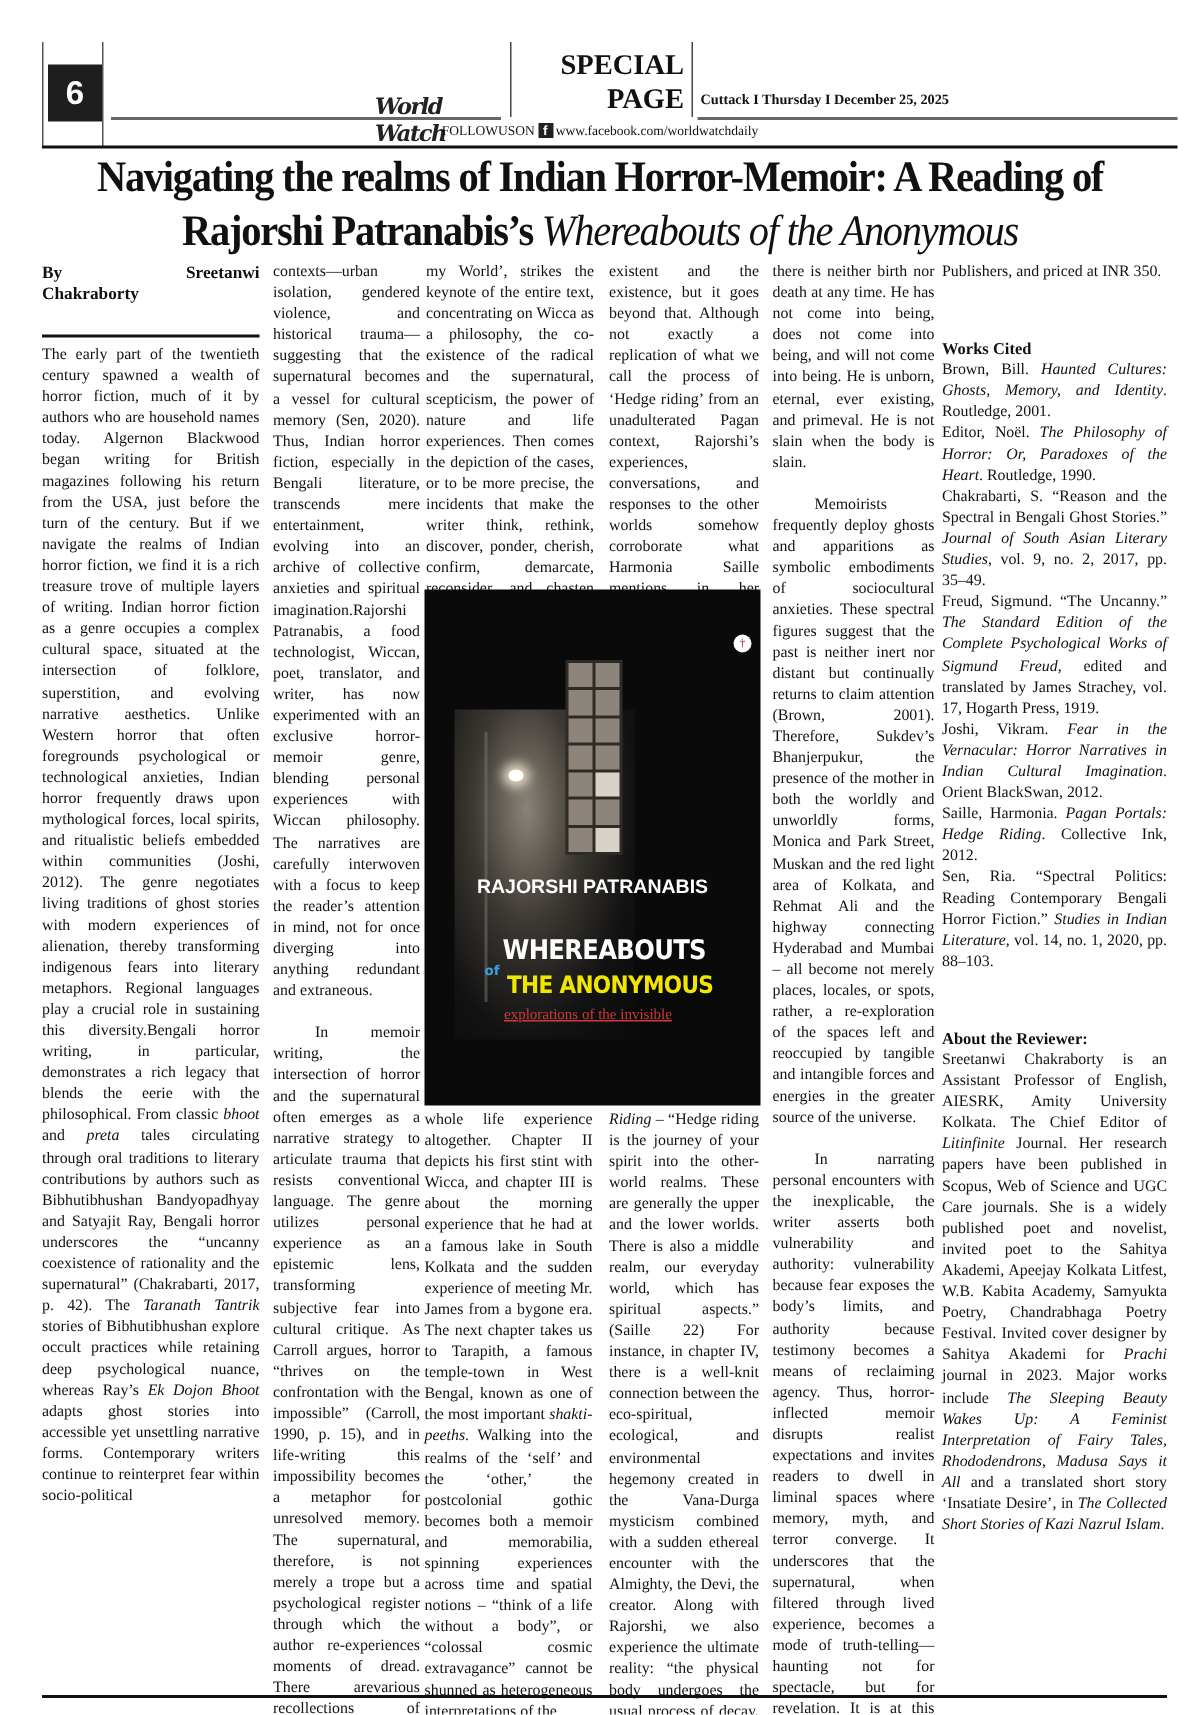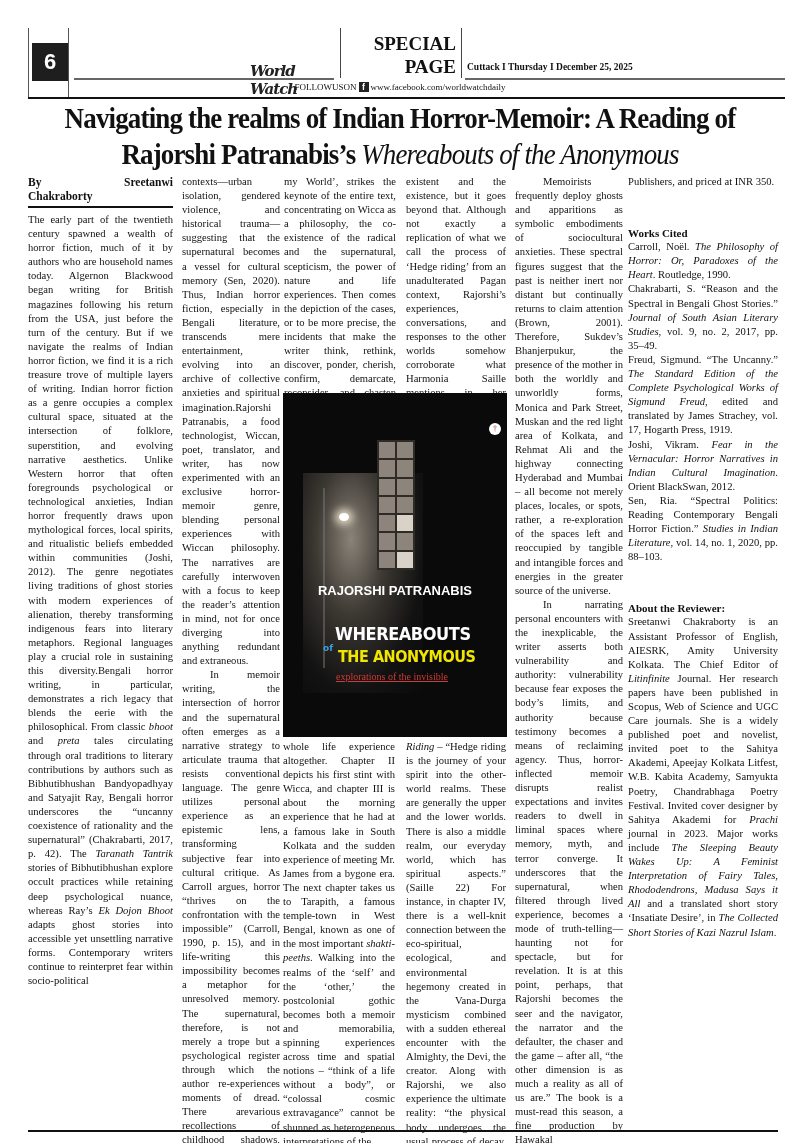--- a/index.html
+++ b/index.html
@@ -19,22 +19,22 @@
   .fb-icon { display: inline-block; width: 10px; height: 10px; background: #222; color: #fff; font-family: "Liberation Sans", sans-serif; font-weight: bold; font-size: 9px; line-height: 11px; text-align: center; }
   .hdr-bottom { position: absolute; left: 28px; top: 97px; width: 757px; height: 2px; background: #111; }
 
   
   .headline { position: absolute; left: 20px; top: 100px; width: 760px; text-align: center; font-family: "Liberation Serif", serif; font-weight: bold; font-size: 29px; line-height: 36px; letter-spacing: -0.9px; transform: scaleX(0.93); transform-origin: center top; }
   .headline i { font-weight: normal; }
 
   
   .col { position: absolute; text-align: justify; font-size: 10.6px; line-height: 14.1px; hyphens: none; }
   .col p { margin: 0; }
-  .col .indent { text-indent: 28px; }
-  .byline { font-weight: bold; font-size: 11.5px; line-height: 14px; text-align: justify; text-align-last: left; padding-bottom: 3px; border-bottom: 2px solid #111; margin-bottom: 5px; }
+  .col .indent { text-indent: 28px; margin-top: 14px; }
+  .byline { font-weight: bold; font-size: 11.5px; line-height: 14px; text-align: justify; text-align-last: left; padding-bottom: 20px; border-bottom: 2px solid #111; margin-bottom: 5px; }
   .byline span.l { display: block; text-align-last: justify; }
   .col .bold { font-weight: bold; font-size: 11px; margin-top: 37px; }
   .col .ref { margin: 0; }
 
   .c1 { left: 28px; top: 175px; width: 145px; }
   .c2 { left: 182px; top: 175px; width: 145px; }
   .c3 { left: 284px; top: 175px; width: 112px; }
   .c3b { left: 406px; top: 175px; width: 100px; }
   .c4 { left: 515px; top: 175px; width: 108px; }
   .c5 { left: 628px; top: 175px; width: 150px; }
@@ -135,29 +135,32 @@
 
 <div class="col c3low">
   <p><span>whole life experience altogether. Chapter II depicts his first stint with Wicca, and chapter III is about the morning experience that he had at a famous lake in South Kolkata and the sudden experience of meeting Mr. James from a bygone era. The next chapter takes us to Tarapith, a famous temple-town in West Bengal, known as one of the most important </span><i>shakti-peeths</i><span>. Walking into the realms of the ‘self’ and the ‘other,’ the postcolonial gothic becomes both a memoir and memorabilia, spinning experiences across time and spatial notions – “think of a life without a body”, or “colossal cosmic extravagance” cannot be shunned as heterogeneous interpretations of the</span></p>
 </div>
 
 <div class="col c4low">
   <p><i>Riding</i><span> – “Hedge riding is the journey of your spirit into the other-world realms. These are generally the upper and the lower worlds. There is also a middle realm, our everyday world, which has spiritual aspects.” (Saille 22) For instance, in chapter IV, there is a well-knit connection between the eco-spiritual, ecological, and environmental hegemony created in the Vana-Durga mysticism combined with a sudden ethereal encounter with the Almighty, the Devi, the creator. Along with Rajorshi, we also experience the ultimate reality: “the physical body undergoes the usual process of decay, a pure energy remains behind”, much similar to what we discover in. For the soul</span></p>
 </div>
 
 <div class="col c4">
+  <p>there is neither birth nor death at any time. He has not come into being, does not come into being, and will not come into being. He is unborn, eternal, ever existing, and primeval. He is not slain when the body is slain.</p>
   <p class="indent">Memoirists frequently deploy ghosts and apparitions as symbolic embodiments of sociocultural anxieties. These spectral figures suggest that the past is neither inert nor distant but continually returns to claim attention (Brown, 2001). Therefore, Sukdev’s Bhanjerpukur, the presence of the mother in both the worldly and unworldly forms, Monica and Park Street, Muskan and the red light area of Kolkata, and Rehmat Ali and the highway connecting Hyderabad and Mumbai – all become not merely places, locales, or spots, rather, a re-exploration of the spaces left and reoccupied by tangible and intangible forces and energies in the greater source of the universe.</p>
   <p class="indent">In narrating personal encounters with the inexplicable, the writer asserts both vulnerability and authority: vulnerability because fear exposes the body’s limits, and authority because testimony becomes a means of reclaiming agency. Thus, horror-inflected memoir disrupts realist expectations and invites readers to dwell in liminal spaces where memory, myth, and terror converge. It underscores that the supernatural, when filtered through lived experience, becomes a mode of truth-telling—haunting not for spectacle, but for revelation. It is at this point, perhaps, that Rajorshi becomes the seer and the navigator, the narrator and the defaulter, the chaser and the game – after all, “the other dimension is as much a reality as all of us are.” The book is a must-read this season, a fine production by Hawakal</p>
 </div>
 
 <div class="col c5">
   <p>Publishers, and priced at INR 350.</p>
   <p class="bold">Works Cited</p>
-  <p class="ref"><span>Carroll, Noël. </span><i>The Philosophy of Horror: Or, Paradoxes of the Heart</i><span>. Routledge, 1990.</span></p>
+  <p class="ref"><span>Brown, Bill. </span><i>Haunted Cultures: Ghosts, Memory, and Identity</i><span>. Routledge, 2001.</span></p>
+  <p class="ref"><span>Editor, Noël. </span><i>The Philosophy of Horror: Or, Paradoxes of the Heart</i><span>. Routledge, 1990.</span></p>
   <p class="ref"><span>Chakrabarti, S. “Reason and the Spectral in Bengali Ghost Stories.” </span><i>Journal of South Asian Literary Studies</i><span>, vol. 9, no. 2, 2017, pp. 35–49.</span></p>
   <p class="ref"><span>Freud, Sigmund. “The Uncanny.” </span><i>The Standard Edition of the Complete Psychological Works of Sigmund Freud</i><span>, edited and translated by James Strachey, vol. 17, Hogarth Press, 1919.</span></p>
   <p class="ref"><span>Joshi, Vikram. </span><i>Fear in the Vernacular: Horror Narratives in Indian Cultural Imagination</i><span>. Orient BlackSwan, 2012.</span></p>
+  <p class="ref"><span>Saille, Harmonia. </span><i>Pagan Portals: Hedge Riding</i><span>. Collective Ink, 2012.</span></p>
   <p class="ref"><span>Sen, Ria. “Spectral Politics: Reading Contemporary Bengali Horror Fiction.” </span><i>Studies in Indian Literature</i><span>, vol. 14, no. 1, 2020, pp. 88–103.</span></p>
   <p class="bold">About the Reviewer:</p>
   <p><span>Sreetanwi Chakraborty is an Assistant Professor of English, AIESRK, Amity University Kolkata. The Chief Editor of </span><i>Litinfinite</i><span> Journal. Her research papers have been published in Scopus, Web of Science and UGC Care journals. She is a widely published poet and novelist, invited poet to the Sahitya Akademi, Apeejay Kolkata Litfest, W.B. Kabita Academy, Samyukta Poetry, Chandrabhaga Poetry Festival. Invited cover designer by Sahitya Akademi for </span><i>Prachi</i><span> journal in 2023. Major works include </span><i>The Sleeping Beauty Wakes Up: A Feminist Interpretation of Fairy Tales, Rhododendrons, Madusa Says it All</i><span> and a translated short story ‘Insatiate Desire’, in </span><i>The Collected Short Stories of Kazi Nazrul Islam</i><span>.</span></p>
 </div>
 
 <div class="footer-rule"></div>
 
 </body></html>

